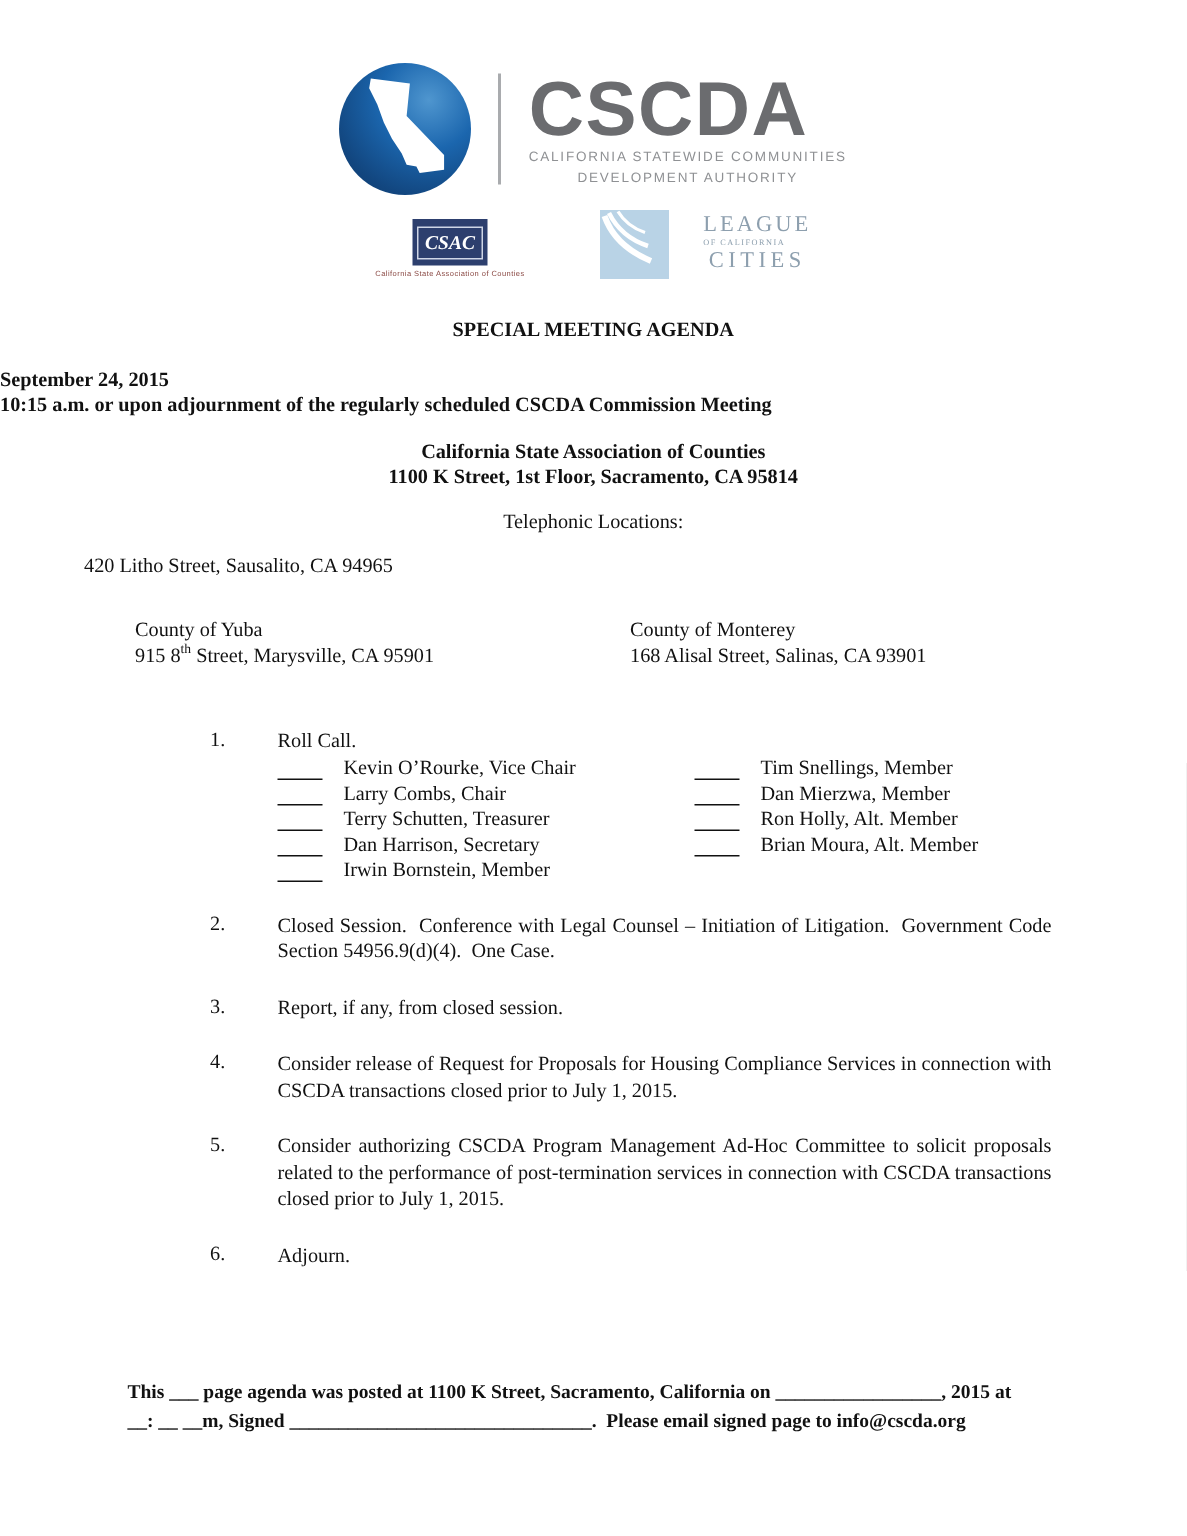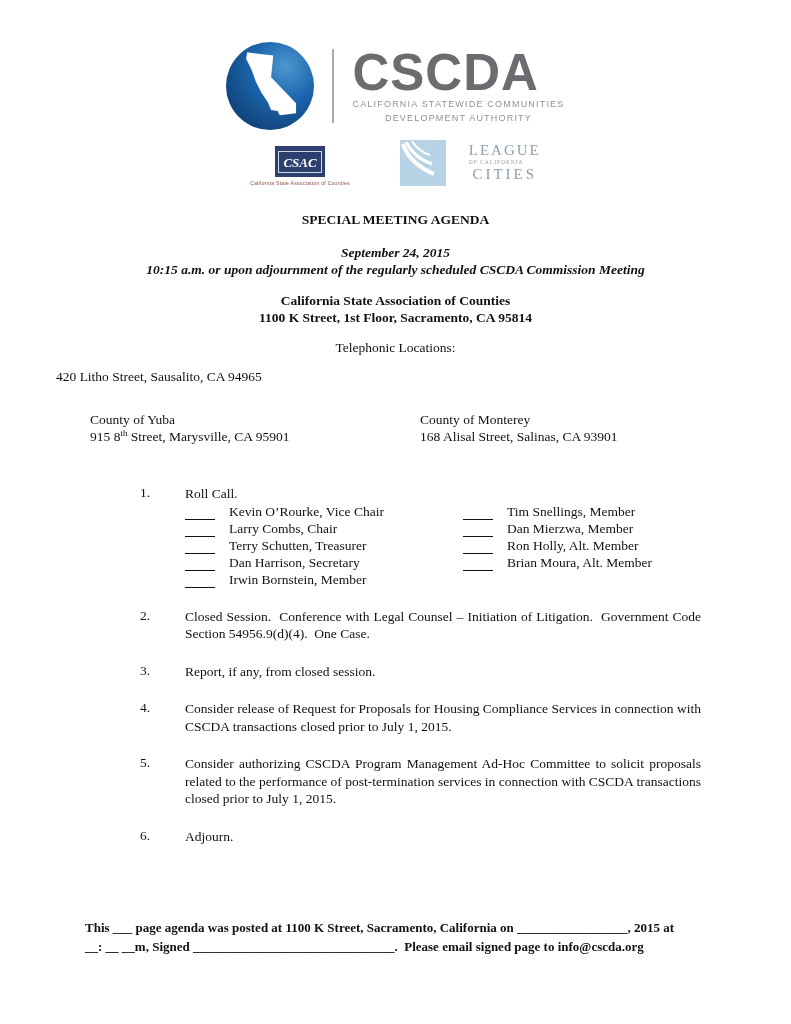--- a/index.html
+++ b/index.html
@@ -45,21 +45,21 @@
   .csac-caption { margin-top: 3px; font-family: "Liberation Sans", sans-serif;
     font-size: 5px; color: #8b4a45; letter-spacing: 0.3px; white-space: nowrap; }
   .league { display: flex; align-items: center; gap: 23px; margin-left: 24px; }
   .league-box { width: 46px; height: 46px; background: #b9d3e6; }
   .league-text { display: flex; flex-direction: column; color: #8d9fae; }
   .league-line1 { font-size: 15px; letter-spacing: 2px; line-height: 1.05; }
   .league-line2 { font-size: 5.5px; letter-spacing: 1px; line-height: 1.4; }
   .league-line3 { font-size: 15px; letter-spacing: 3px; line-height: 1.05; text-align: center; }
   
   .doc-title { margin-top: 18px; text-align: center; font-weight: bold; font-size: 13.5px; }
-  .date-block { margin-top: 16px; text-align: center; font-weight: bold; font-size: 13.5px; line-height: 17px; font-style: italic; }
+  .date-block { margin-top: 16px; text-align: left; font-weight: bold; font-size: 13.5px; line-height: 17px; }
   .venue-block { margin-top: 14px; text-align: center; font-weight: bold; font-size: 13.5px; line-height: 17px; }
   .telephonic { margin-top: 14px; text-align: center; font-size: 13.5px; }
   
   .addr-single { margin: 12px 0 0 56px; font-size: 13.5px; line-height: 17px; }
   .loc-cols { margin: 26px 0 0 90px; display: flex; font-size: 13.5px; line-height: 17px; }
   .loc-left { width: 330px; }
   sup { font-size: 9px; vertical-align: super; line-height: 0; }
   
   .agenda { margin: 40px 90px 0 140px; font-size: 13.5px; }
   .agenda-item { display: flex; margin-bottom: 20px; }

